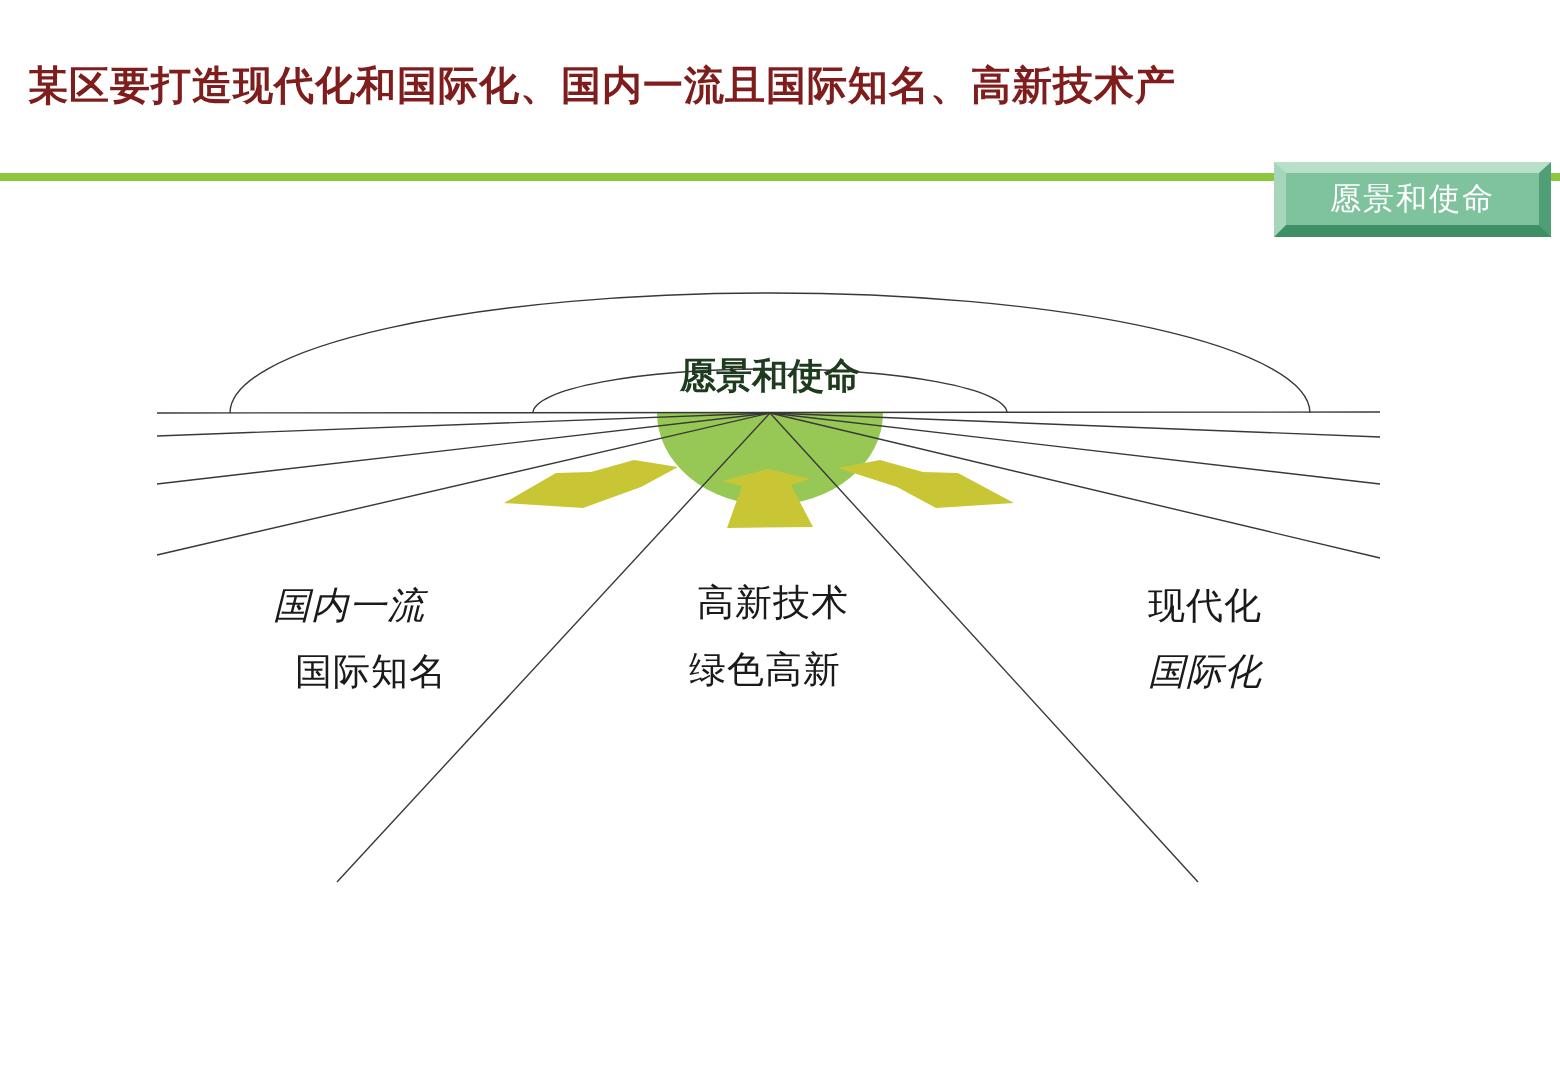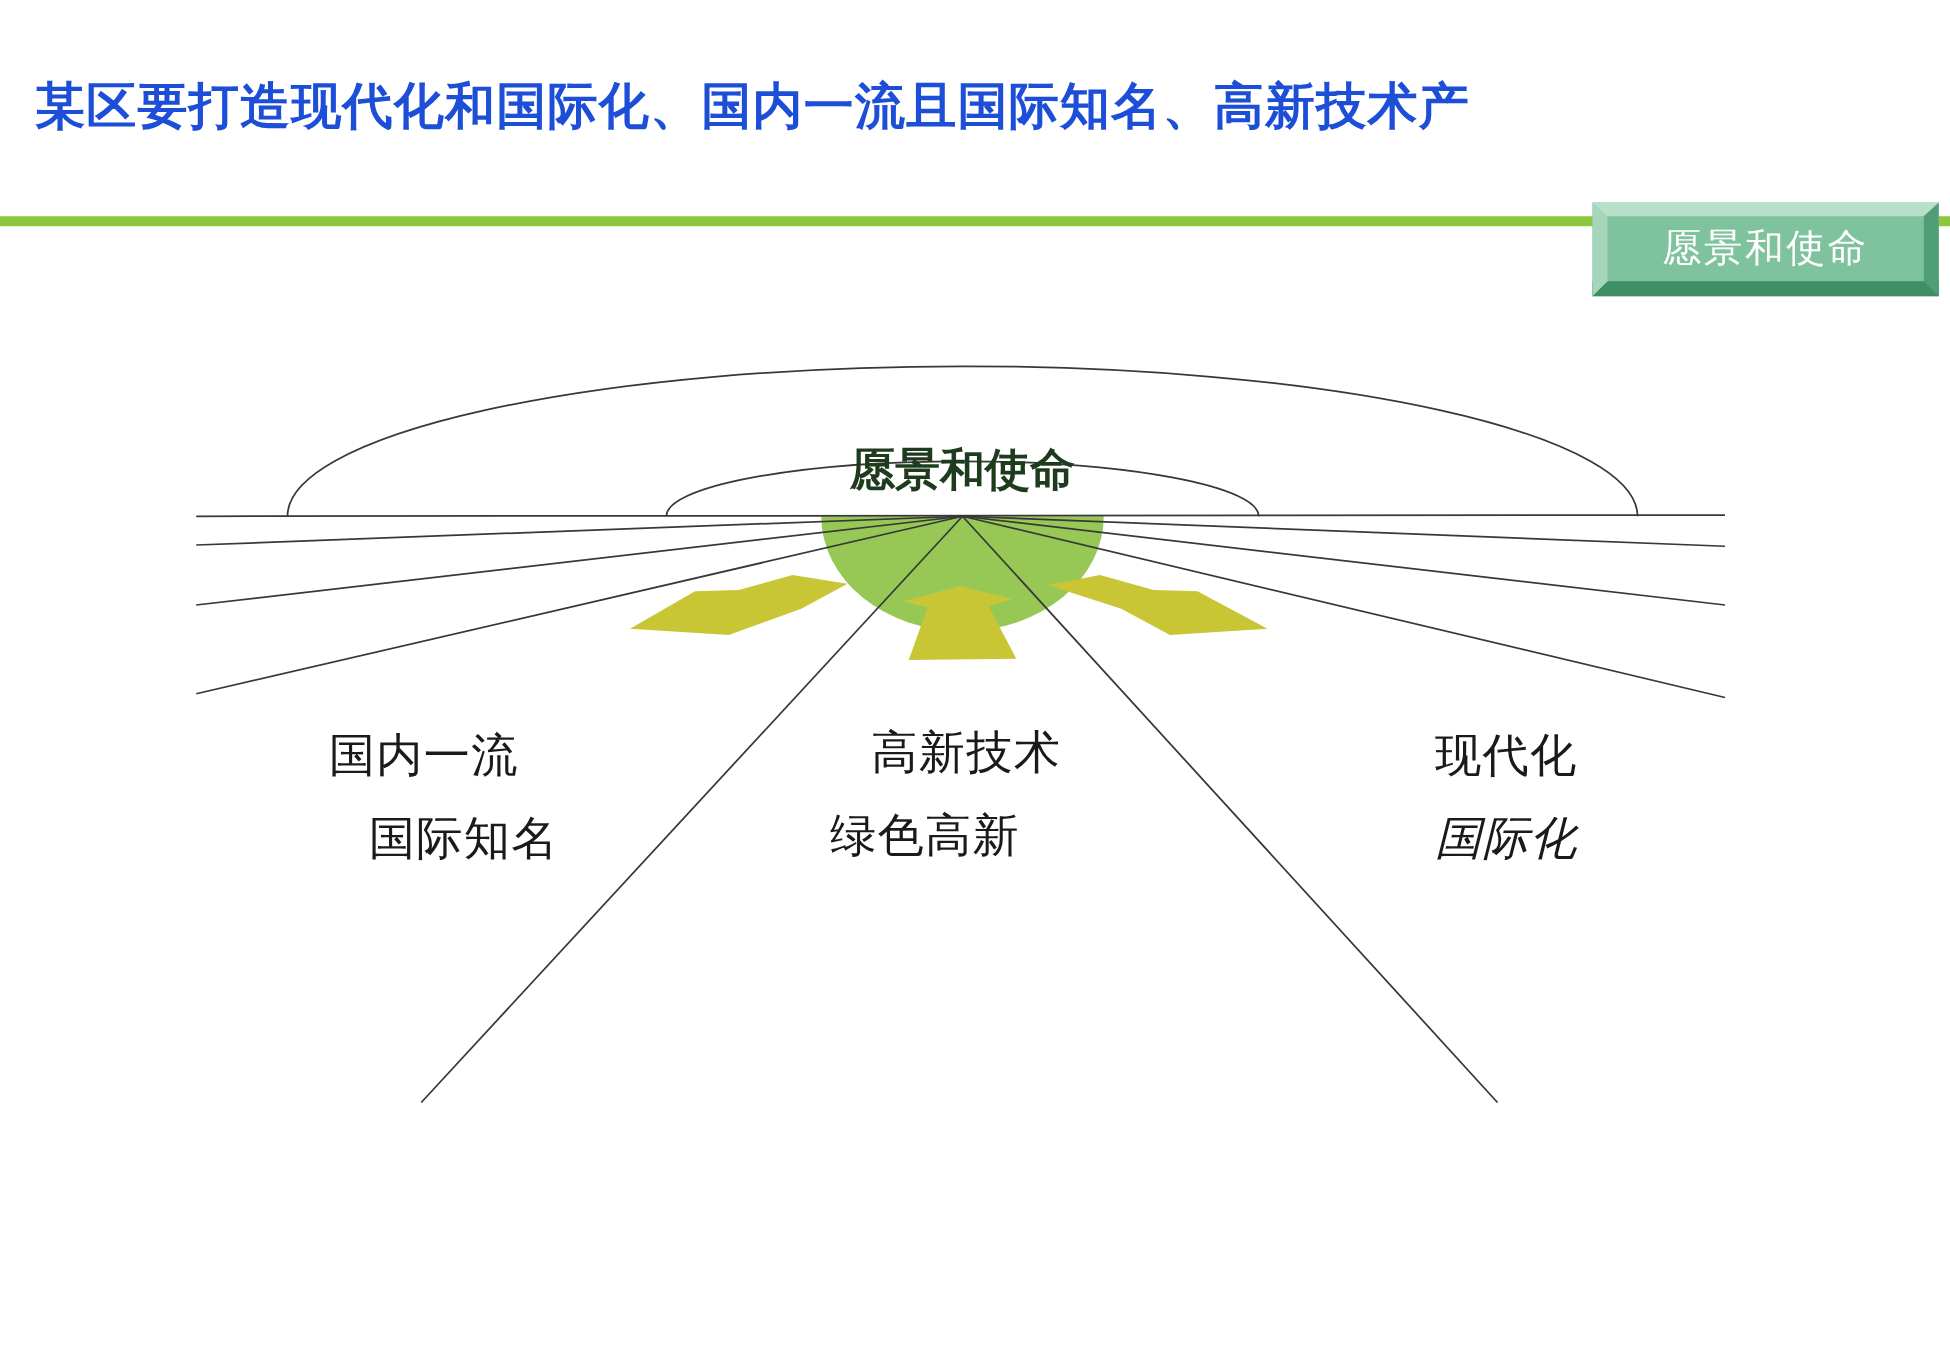--- a/index.html
+++ b/index.html
@@ -1,42 +1,42 @@
 <!DOCTYPE html>
 <html><head>
 <meta charset="utf-8">
 <style>
   html,body{margin:0;padding:0;background:#fff;}
   .slide{position:relative;width:1560px;height:1080px;background:#ffffff;overflow:hidden;
          font-family:"Liberation Sans","DejaVu Sans",sans-serif;}
   
-  .title{position:absolute;left:28px;top:58px;color:#1d4ed8;font-weight:bold;
+  .title{position:absolute;left:28px;top:58px;color:#7f1d1d;font-weight:bold;
          font-size:40px;line-height:54px;letter-spacing:1px;white-space:nowrap;}
   
   .divider{position:absolute;left:0;top:173px;width:1560px;height:8px;background:#8dc63f;}
   
   .badge{position:absolute;left:1274px;top:162px;width:277px;height:75px;box-sizing:border-box;
          background:#7fc29e;border-style:solid;border-width:11px 12px 12px 12px;
          border-color:#b7dfc9 #4f9e75 #3f8f66 #a5d6bb;
          display:flex;align-items:center;justify-content:center;z-index:5;}
   .badge-label{color:#ffffff;font-size:31px;letter-spacing:2px;white-space:nowrap;
          font-family:"Liberation Serif","DejaVu Serif",serif;}
   
   .diagram{position:absolute;left:0;top:0;width:1560px;height:1080px;}
   
   .hub-label{position:absolute;left:678px;top:352px;width:184px;text-align:center;
          font-size:36px;font-weight:bold;color:#1e3b1e;white-space:nowrap;
          font-family:"Liberation Serif","DejaVu Serif",serif;}
   
   .dlabel{position:absolute;color:#1a1a1a;font-size:37px;line-height:44px;white-space:nowrap;
          font-family:"Liberation Serif","DejaVu Serif",serif;letter-spacing:1px;}
-  .l1{left:263px;top:584px;}
+  .l1{left:273px;top:584px;font-style:italic;}
   .l2{left:263px;top:650px;margin-left:32px;}
   .c1{left:697px;top:581px;}
-  .c2{left:664px;top:648px;}
+  .c2{left:689px;top:648px;}
   .c3{left:697px;top:751px;}
   .r1{left:1148px;top:584px;}
   .r2{left:1148px;top:650px;font-style:italic;}
 </style>
 </head>
 <body>
 
 <div class="slide">
 
   <div class="title">

